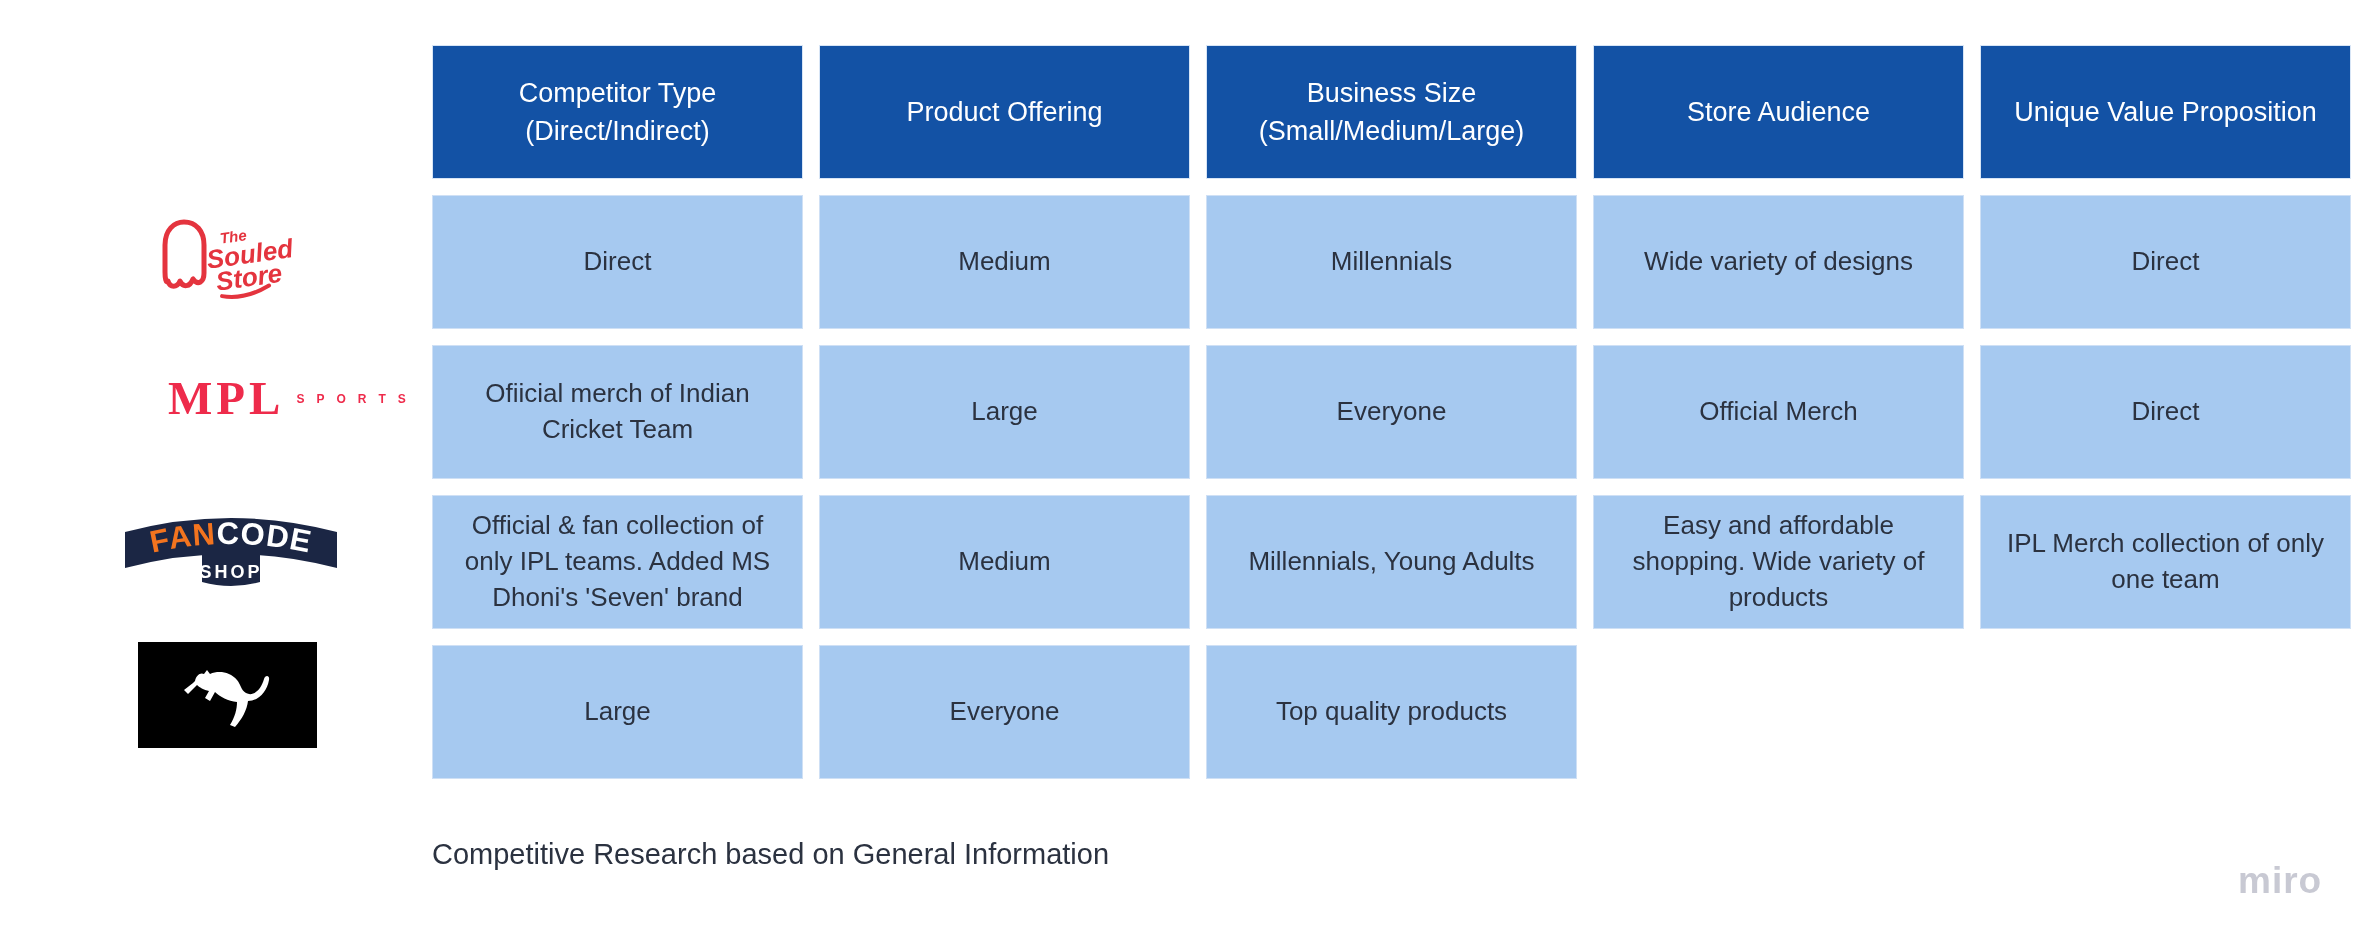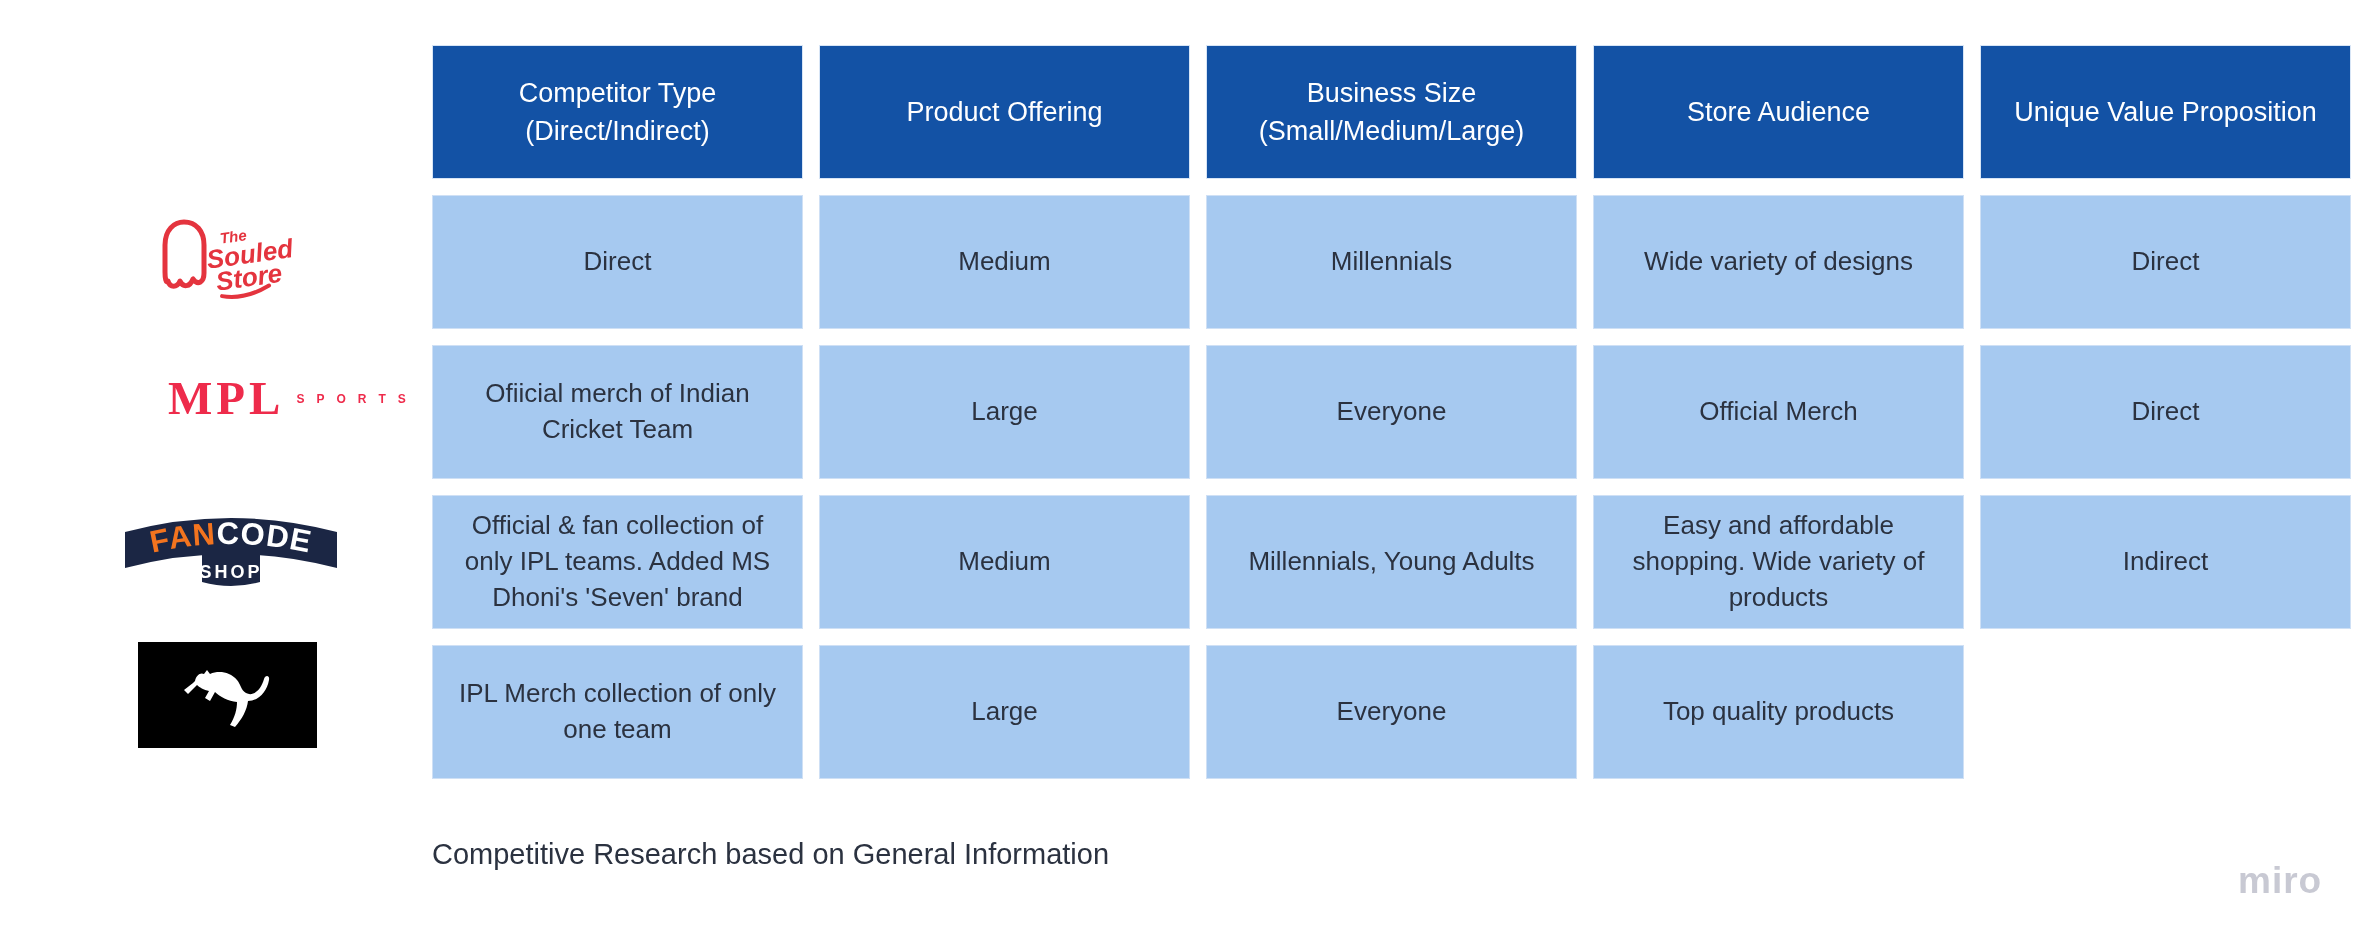--- a/index.html
+++ b/index.html
@@ -146,21 +146,20 @@
   <div class="cell">Large</div>
   <div class="cell">Everyone</div>
   <div class="cell">Official Merch</div>
 
   <div class="cell">Direct</div>
   <div class="cell">Official &amp; fan collection of only IPL teams. Added MS Dhoni's 'Seven' brand</div>
   <div class="cell">Medium</div>
   <div class="cell">Millennials, Young Adults</div>
   <div class="cell">Easy and affordable shopping. Wide variety of products</div>
 
-  <div class="cell">Indirect</div>
   <div class="cell">IPL Merch collection of only one team</div>
   <div class="cell">Large</div>
   <div class="cell">Everyone</div>
   <div class="cell">Top quality products</div>
 </div>
 
 <div class="caption">Competitive Research based on General Information</div>
 <div class="watermark">miro</div>
 
 </body></html>

